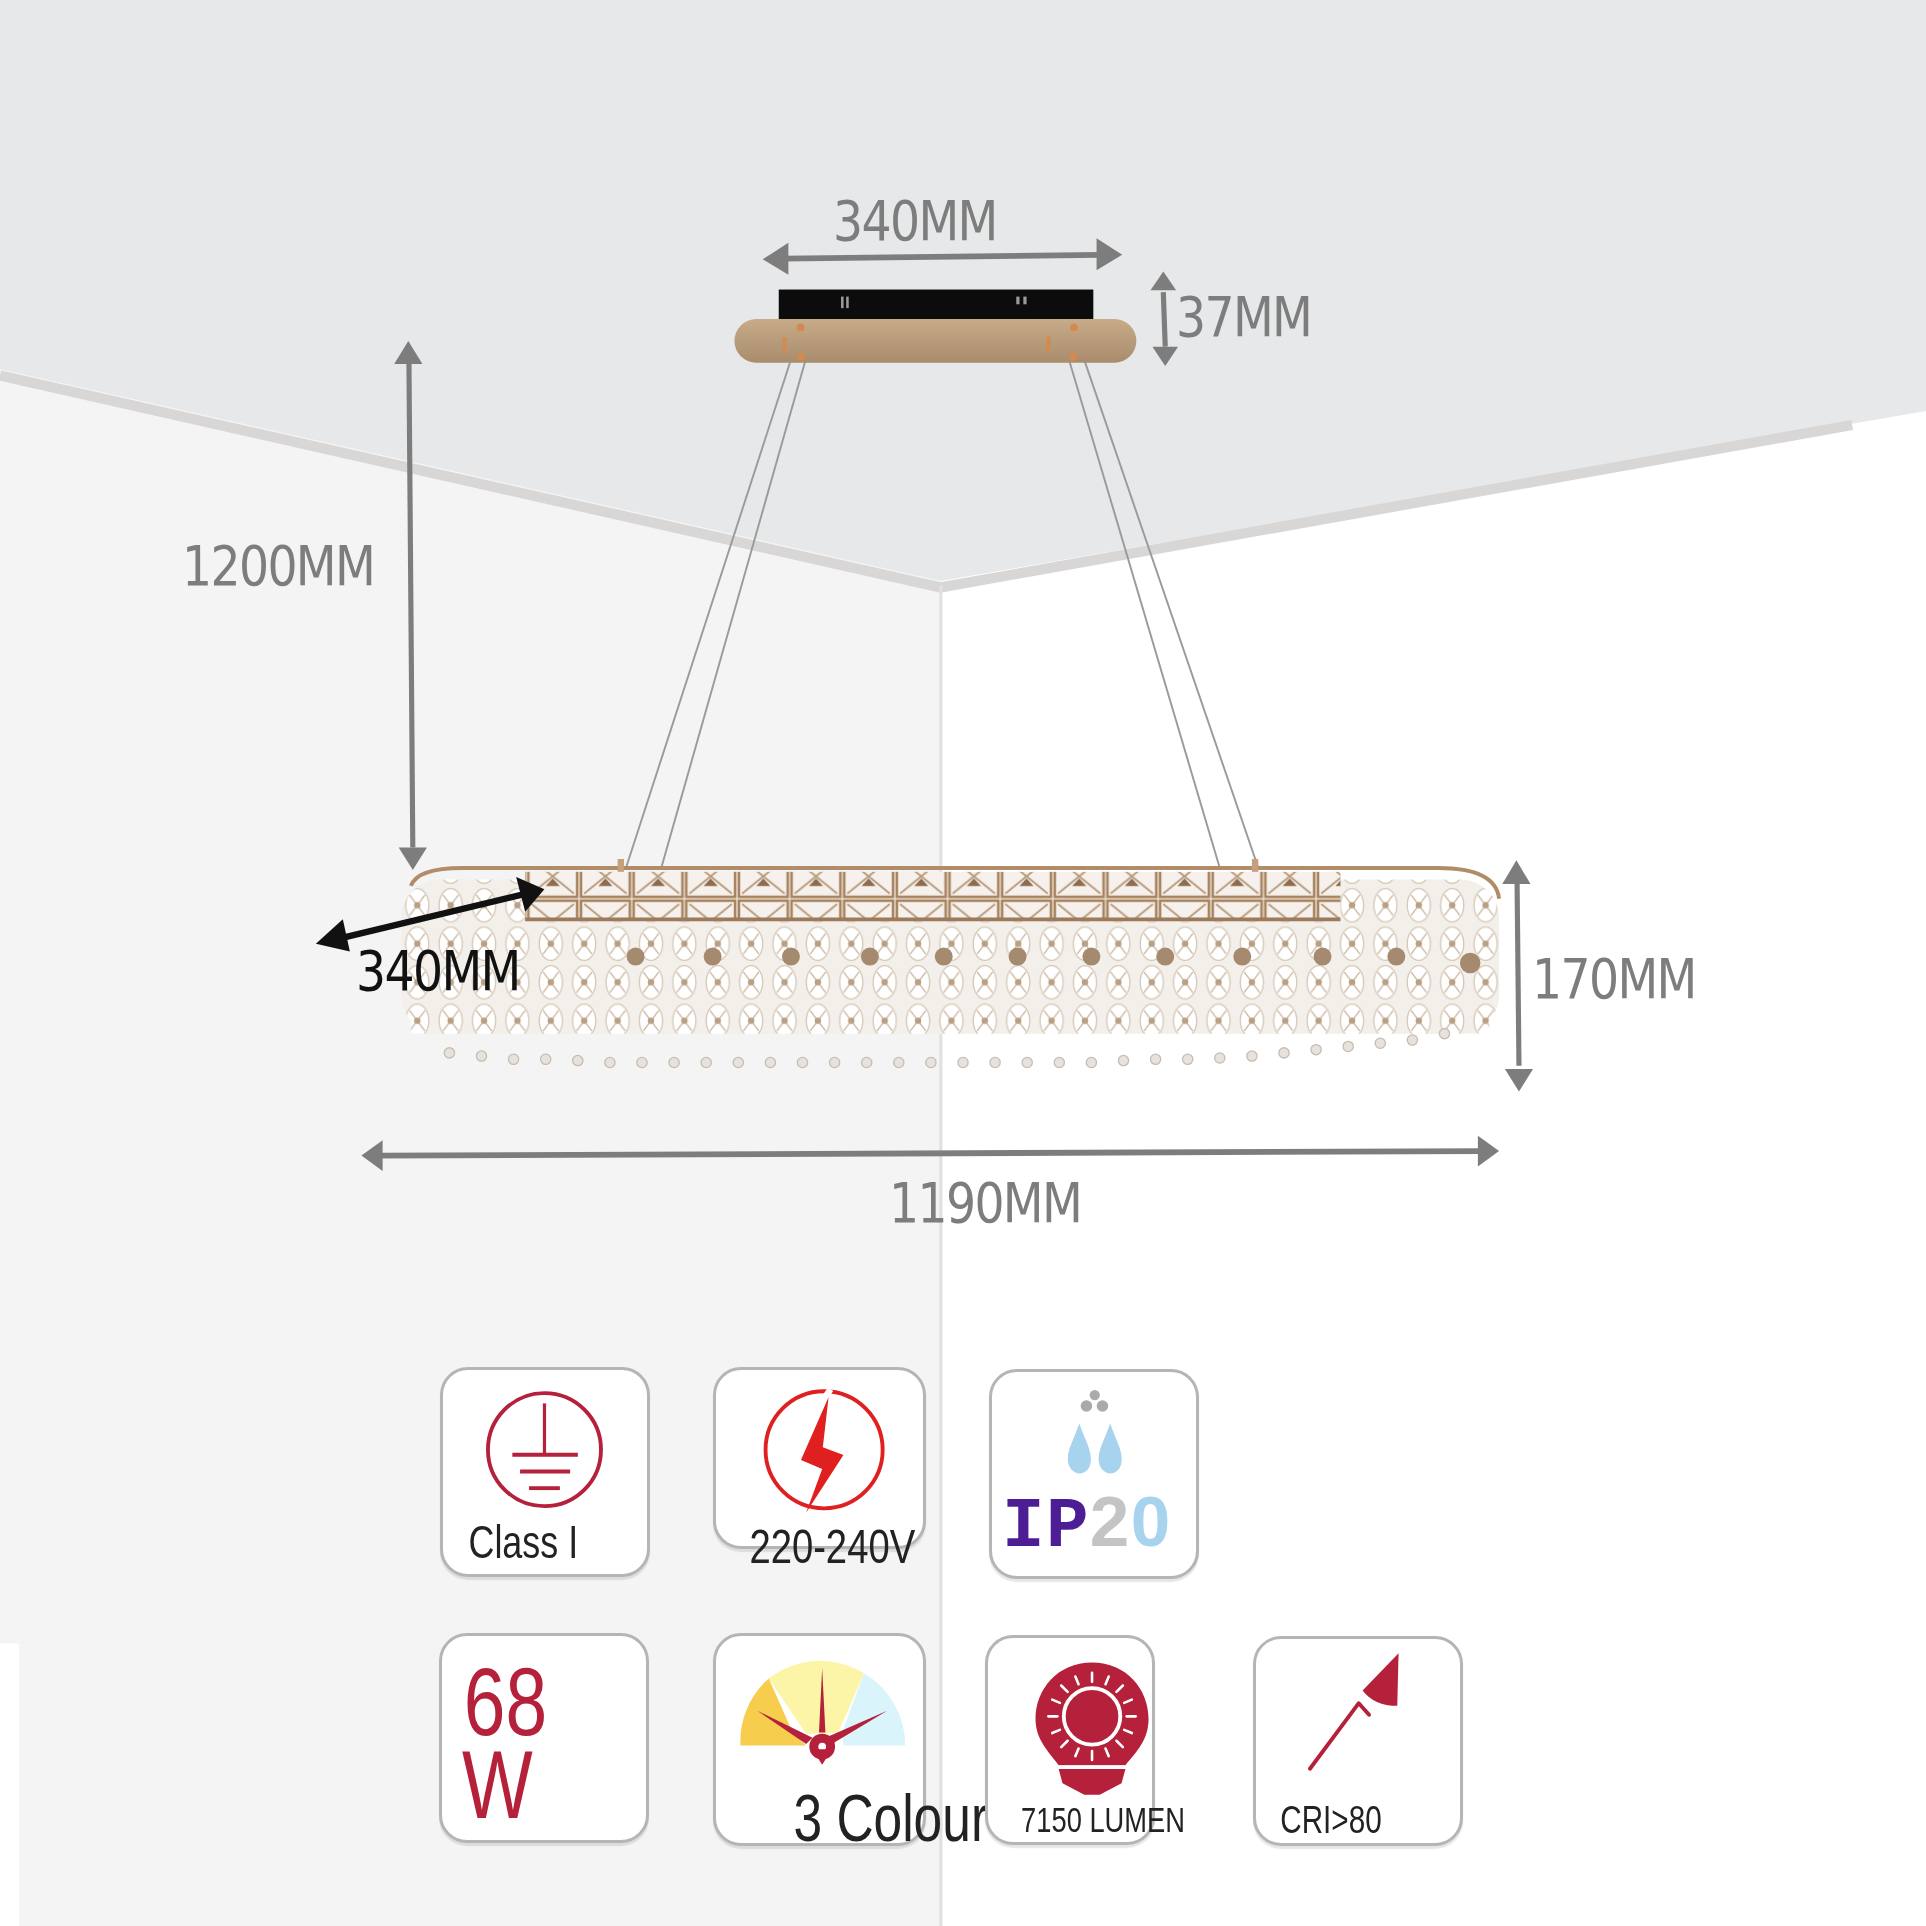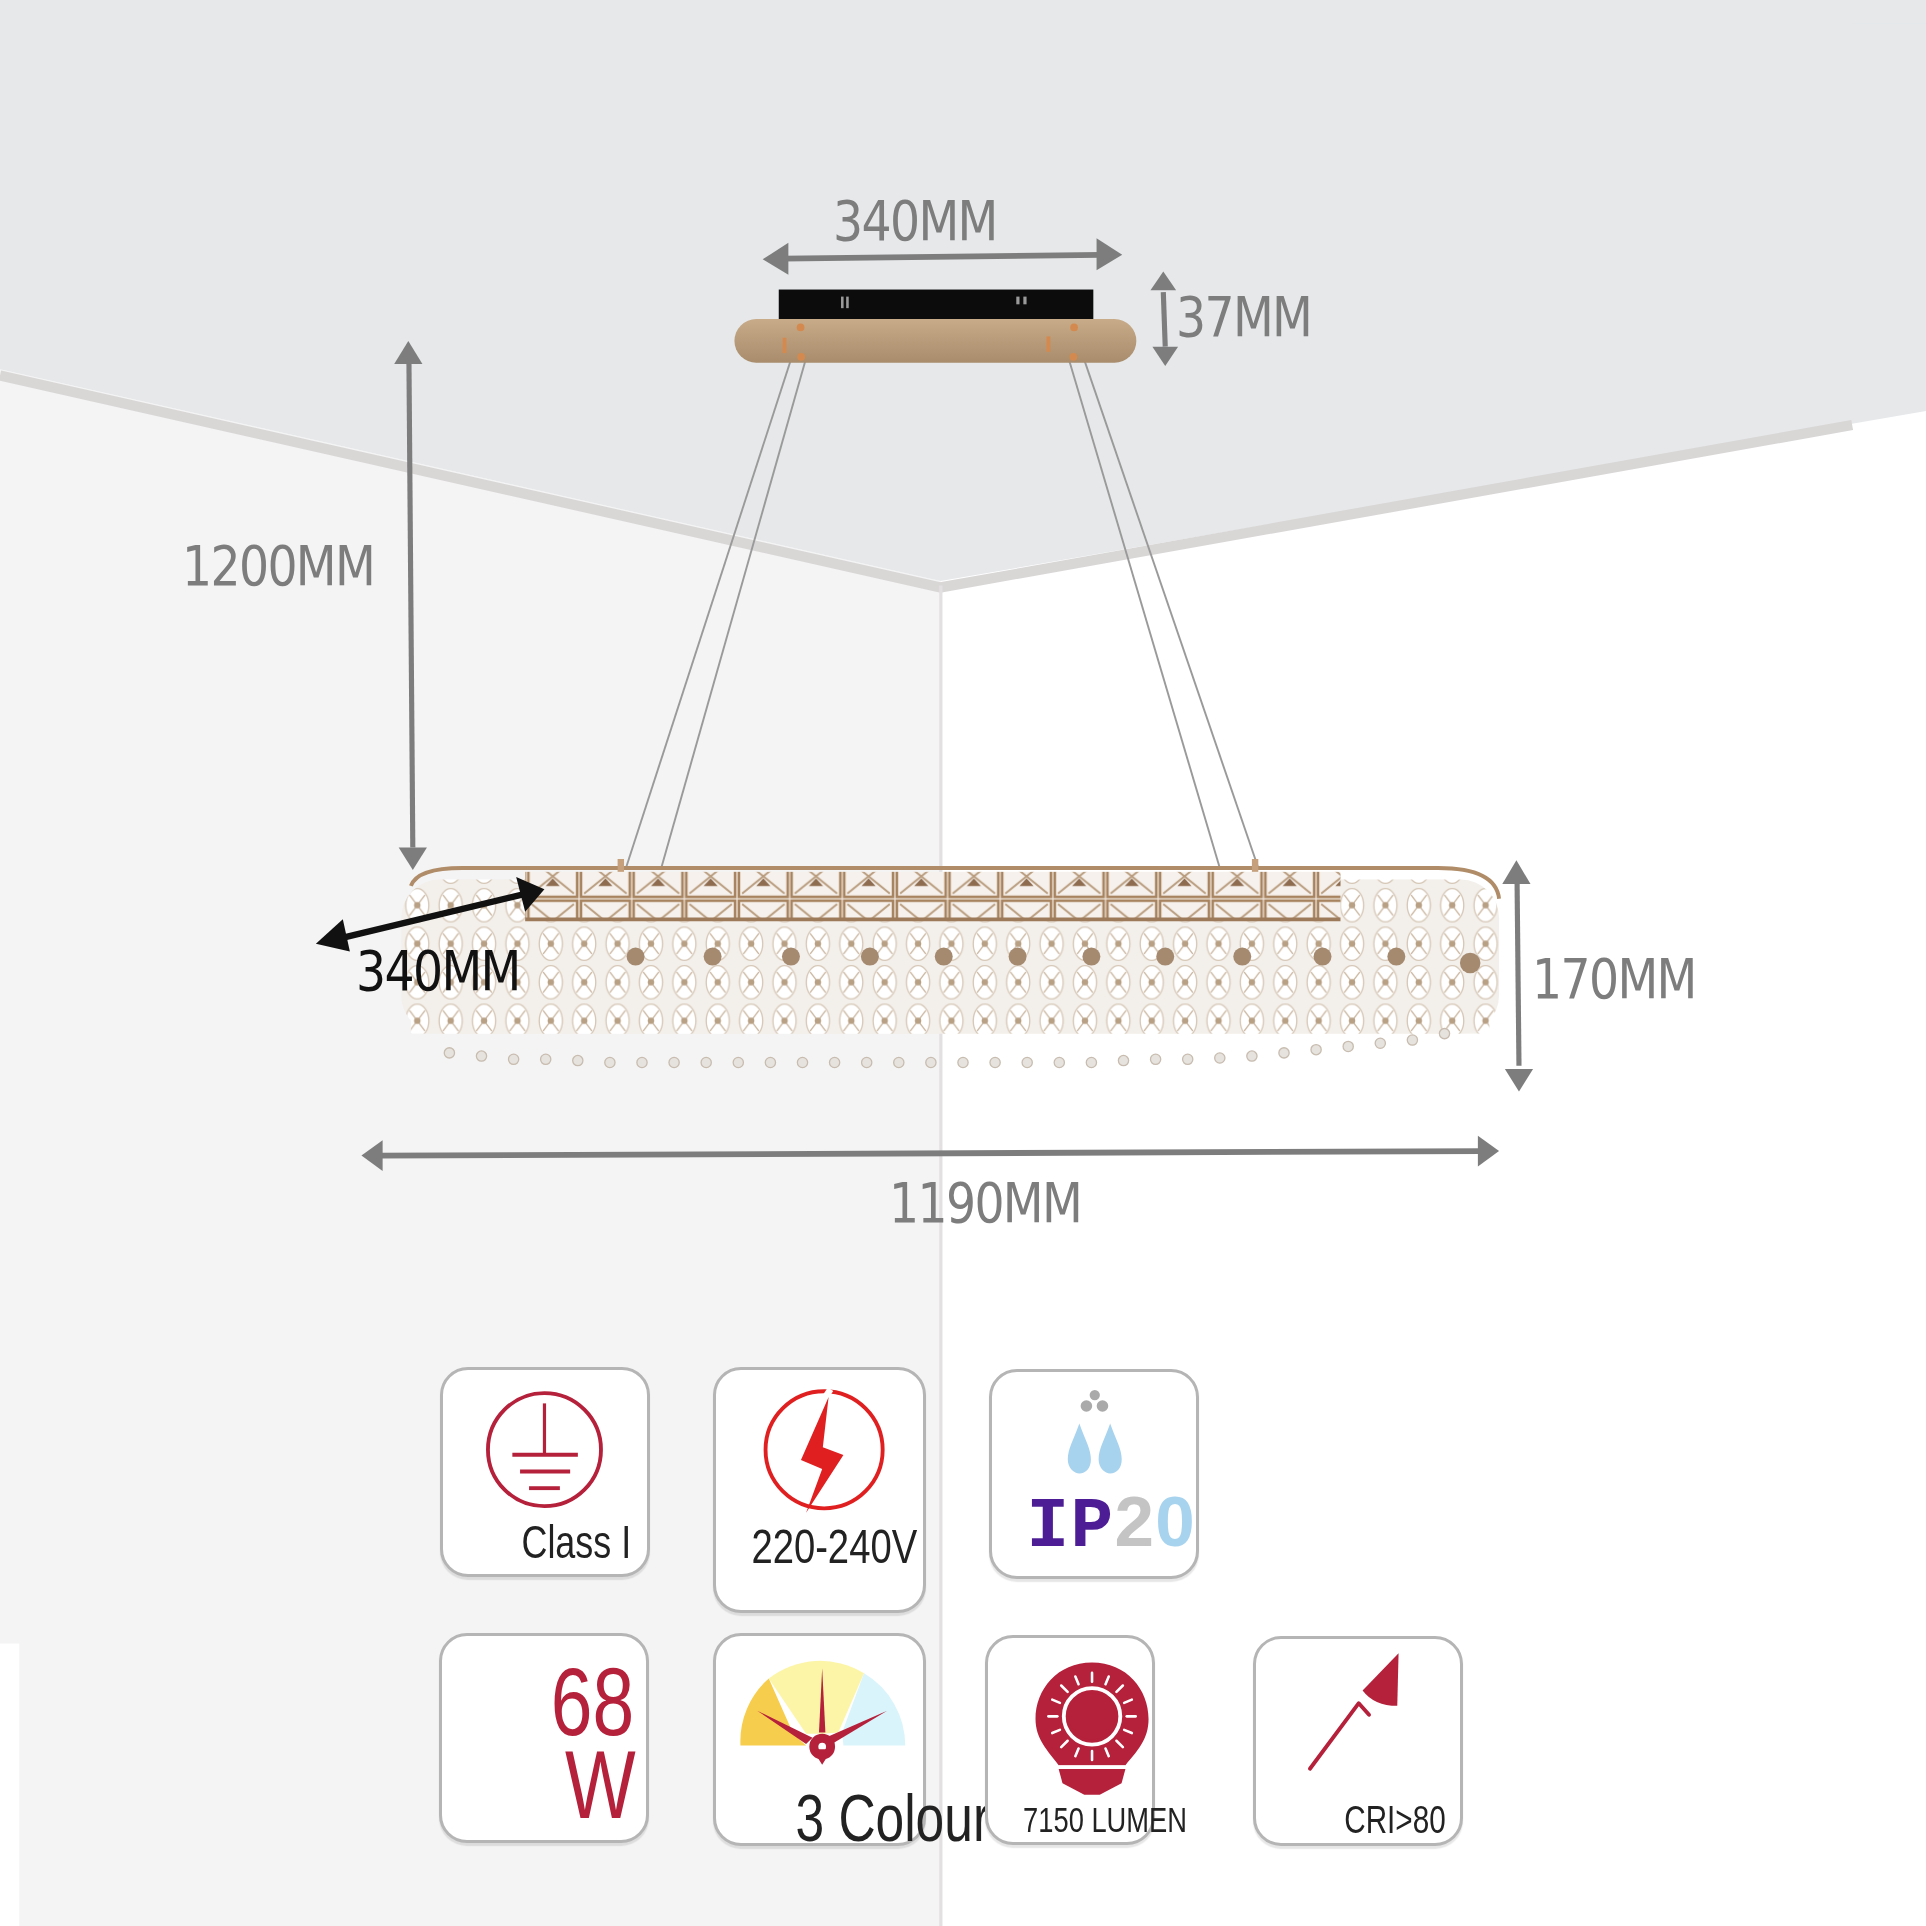--- a/index.html
+++ b/index.html
@@ -2,21 +2,21 @@
 <html style="font-size:10.3px"><head>
 <meta charset="utf-8">
 <style>
   html, body { margin:0; padding:0; }
   body { width:1926px; height:1926px; position:relative; overflow:hidden; background:#ffffff; font-family:"Liberation Sans", sans-serif; }
   .layer { position:absolute; left:0; top:0; }
   .dim-label { position:absolute; color:#7d7d7d; font-family:"DejaVu Sans", sans-serif; font-size:55px; letter-spacing:-1.9px; transform:scaleX(0.86); transform-origin:left top; white-space:nowrap; line-height:1; }
   .dim-label.black { color:#111111; font-weight:normal; }
   .spec-card { position:absolute; background:#ffffff; border:3.2px solid #b5b5b5; border-radius:28px; box-sizing:border-box; box-shadow:0 2.6px 1.3px rgba(0,0,0,0.10); }
   .spec-card svg { position:absolute; left:0; top:0; }
-  .spec-text { position:absolute; left:12px; right:0; text-align:right; font-family:"Liberation Sans", sans-serif; color:#222; white-space:nowrap; line-height:1; }
+  .spec-text { position:absolute; left:0; right:0; text-align:left; font-family:"Liberation Sans", sans-serif; color:#222; white-space:nowrap; line-height:1;padding-left:10px; }
   .narrow { display:inline-block; transform:scaleX(0.78); }
 </style>
 </head>
 <body>
 
 <svg class="layer" width="1926" height="1926" viewBox="0 0 3000 3000">
   <rect x="0" y="0" width="3000" height="3000" fill="#ffffff"></rect>
   <polygon points="0,575 1465,905 1465,3000 0,3000" fill="#f4f4f4"></polygon>
   <rect x="0" y="2560" width="30" height="440" fill="#ffffff"></rect>
   <polygon points="0,0 3000,0 3000,640 1465,905 0,575" fill="#e6e8ea"></polygon>
@@ -173,21 +173,21 @@
   <svg width="210" height="210" viewBox="0 0 327 327">
     <circle cx="158" cy="124" r="88" fill="none" stroke="#b5203a" stroke-width="6"></circle>
     <line x1="158" y1="52" x2="158" y2="132" stroke="#b5203a" stroke-width="5"></line>
     <line x1="108" y1="132" x2="210" y2="132" stroke="#b5203a" stroke-width="6"></line>
     <line x1="120" y1="158" x2="198" y2="158" stroke="#b5203a" stroke-width="6"></line>
     <line x1="134" y1="184" x2="182" y2="184" stroke="#b5203a" stroke-width="6"></line>
   </svg>
   <div class="spec-text" style="top:149px; font-size:46px;"><span class="narrow">Class I</span></div>
 </div>
 
-<div class="spec-card" style="left:713px; top:1367px; width:213px; height:246px;">
+<div class="spec-card" style="left:713px; top:1367px; width:213px; height:182px;">
   <svg width="213" height="213" viewBox="0 0 331 331">
     <circle cx="168" cy="124" r="91" fill="none" stroke="#e02020" stroke-width="6"></circle>
     <line x1="178" y1="30" x2="166" y2="48" stroke="#ffffff" stroke-width="10"></line>
     <polygon points="175,42 132,140 165,154 140,222 198,132 166,120" fill="#e02020"></polygon>
   </svg>
   <div class="spec-text" style="top:152px; font-size:49px;"><span class="narrow">220-240V</span></div>
 </div>
 
 <div class="spec-card" style="left:989px; top:1369px; width:210px; height:210px;">
   <svg width="210" height="210" viewBox="0 0 327 327">

